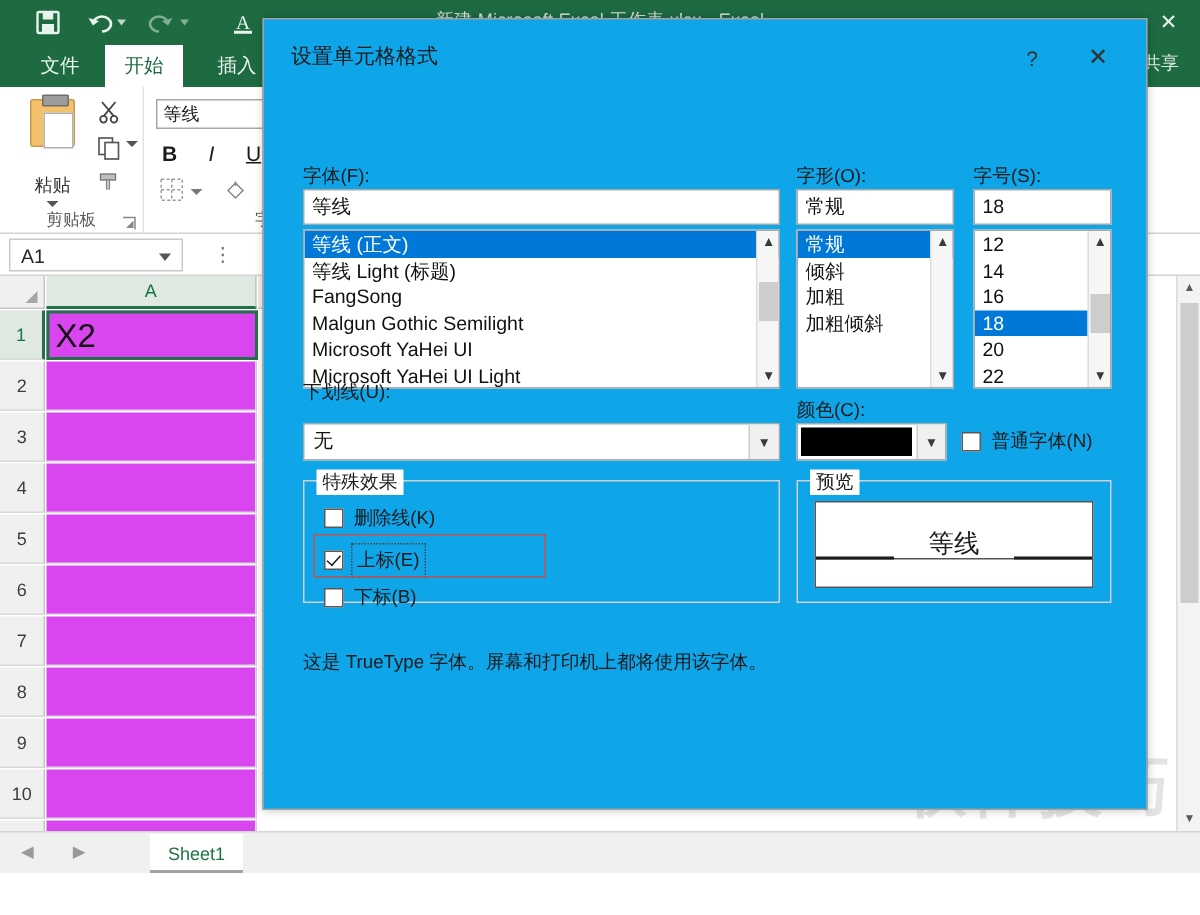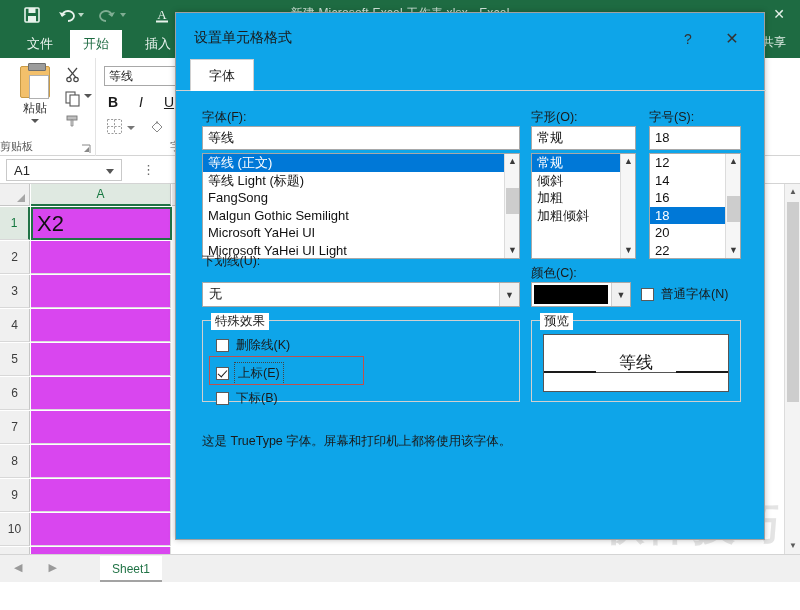--- a/index.html
+++ b/index.html
@@ -41,33 +41,33 @@
   }
   .rtab.active { background:#fff; color:#1e6b42; }
   .share-btn { position:absolute; right:14px; top:4px; color:#dcebe2; font-size:12px; }
 
   .ribbon-body {
     position:absolute; left:0; top:58px; width:800px; height:98px;
     background:#fff; border-bottom:1px solid #d4d4d4;
   }
   .rgroup { position:absolute; top:0; height:98px; border-right:1px solid #e3e3e3; }
   .rgroup-label {
-    position:absolute; bottom:2px; left:0; width:100%; text-align:left;
+    position:absolute; bottom:2px; left:0; width:100%; text-align:center;
     font-size:11px; color:#5a5a5a;
   }
   .paste-btn { position:absolute; left:10px; top:8px; width:50px; text-align:center; cursor:pointer; }
   .paste-ico {
     width:30px;height:32px;margin:0 auto;position:relative;
     background:#f3c06b;border:1px solid #c89a45;border-radius:2px;
   }
   .paste-ico:before{content:"";position:absolute;left:7px;top:-4px;width:16px;height:6px;
     background:#9c9c9c;border:1px solid #6e6e6e;border-radius:1px;}
   .paste-ico:after{content:"";position:absolute;left:8px;top:8px;width:18px;height:22px;
     background:#fff;border:1px solid #b0b0b0;}
-  .paste-lbl { font-size:12px; color:#333; margin-top:2px; }
+  .paste-lbl { font-size:12px; color:#333; margin-top:17px; }
   .paste-caret { width:0;height:0;margin:2px auto 0;border-left:4px solid transparent;
     border-right:4px solid transparent;border-top:4px solid #555; }
 
   .mini-ico { position:absolute; cursor:pointer; }
   .grp-dialog-launcher{position:absolute;right:4px;bottom:3px;width:10px;height:10px;cursor:pointer;}
 
   .fontname-box {
     position:absolute; left:8px; top:8px; width:86px; height:20px;
     border:1px solid #a8a8a8; background:#fff; font-size:12px;
     line-height:19px; padding-left:4px; color:#1a1a1a; cursor:pointer;
@@ -414,23 +414,20 @@
 
   <div class="watermark">软件技巧</div>
 </div>
 
 <div id="dlg">
 
   <div class="dlg-title">设置单元格格式</div>
   <div class="dlg-help">?</div>
   <div class="dlg-close">✕</div>
 
-  <div class="tabstrip">
-    <div class="dtab">字体</div>
-  </div>
 
   <div class="lbl" style="left:26px; top:96px">字体(F):</div>
   <div class="txtbox" style="left:26px; top:113px; width:318px; height:24px">等线</div>
 
   <div class="listbox" style="left:26px; top:140px; width:318px; height:106px">
     <div class="litem sel">等线 (正文)</div>
     <div class="litem">等线 Light (标题)</div>
     <div class="litem">FangSong</div>
     <div class="litem">Malgun Gothic Semilight</div>
     <div class="litem">Microsoft YaHei UI</div>

